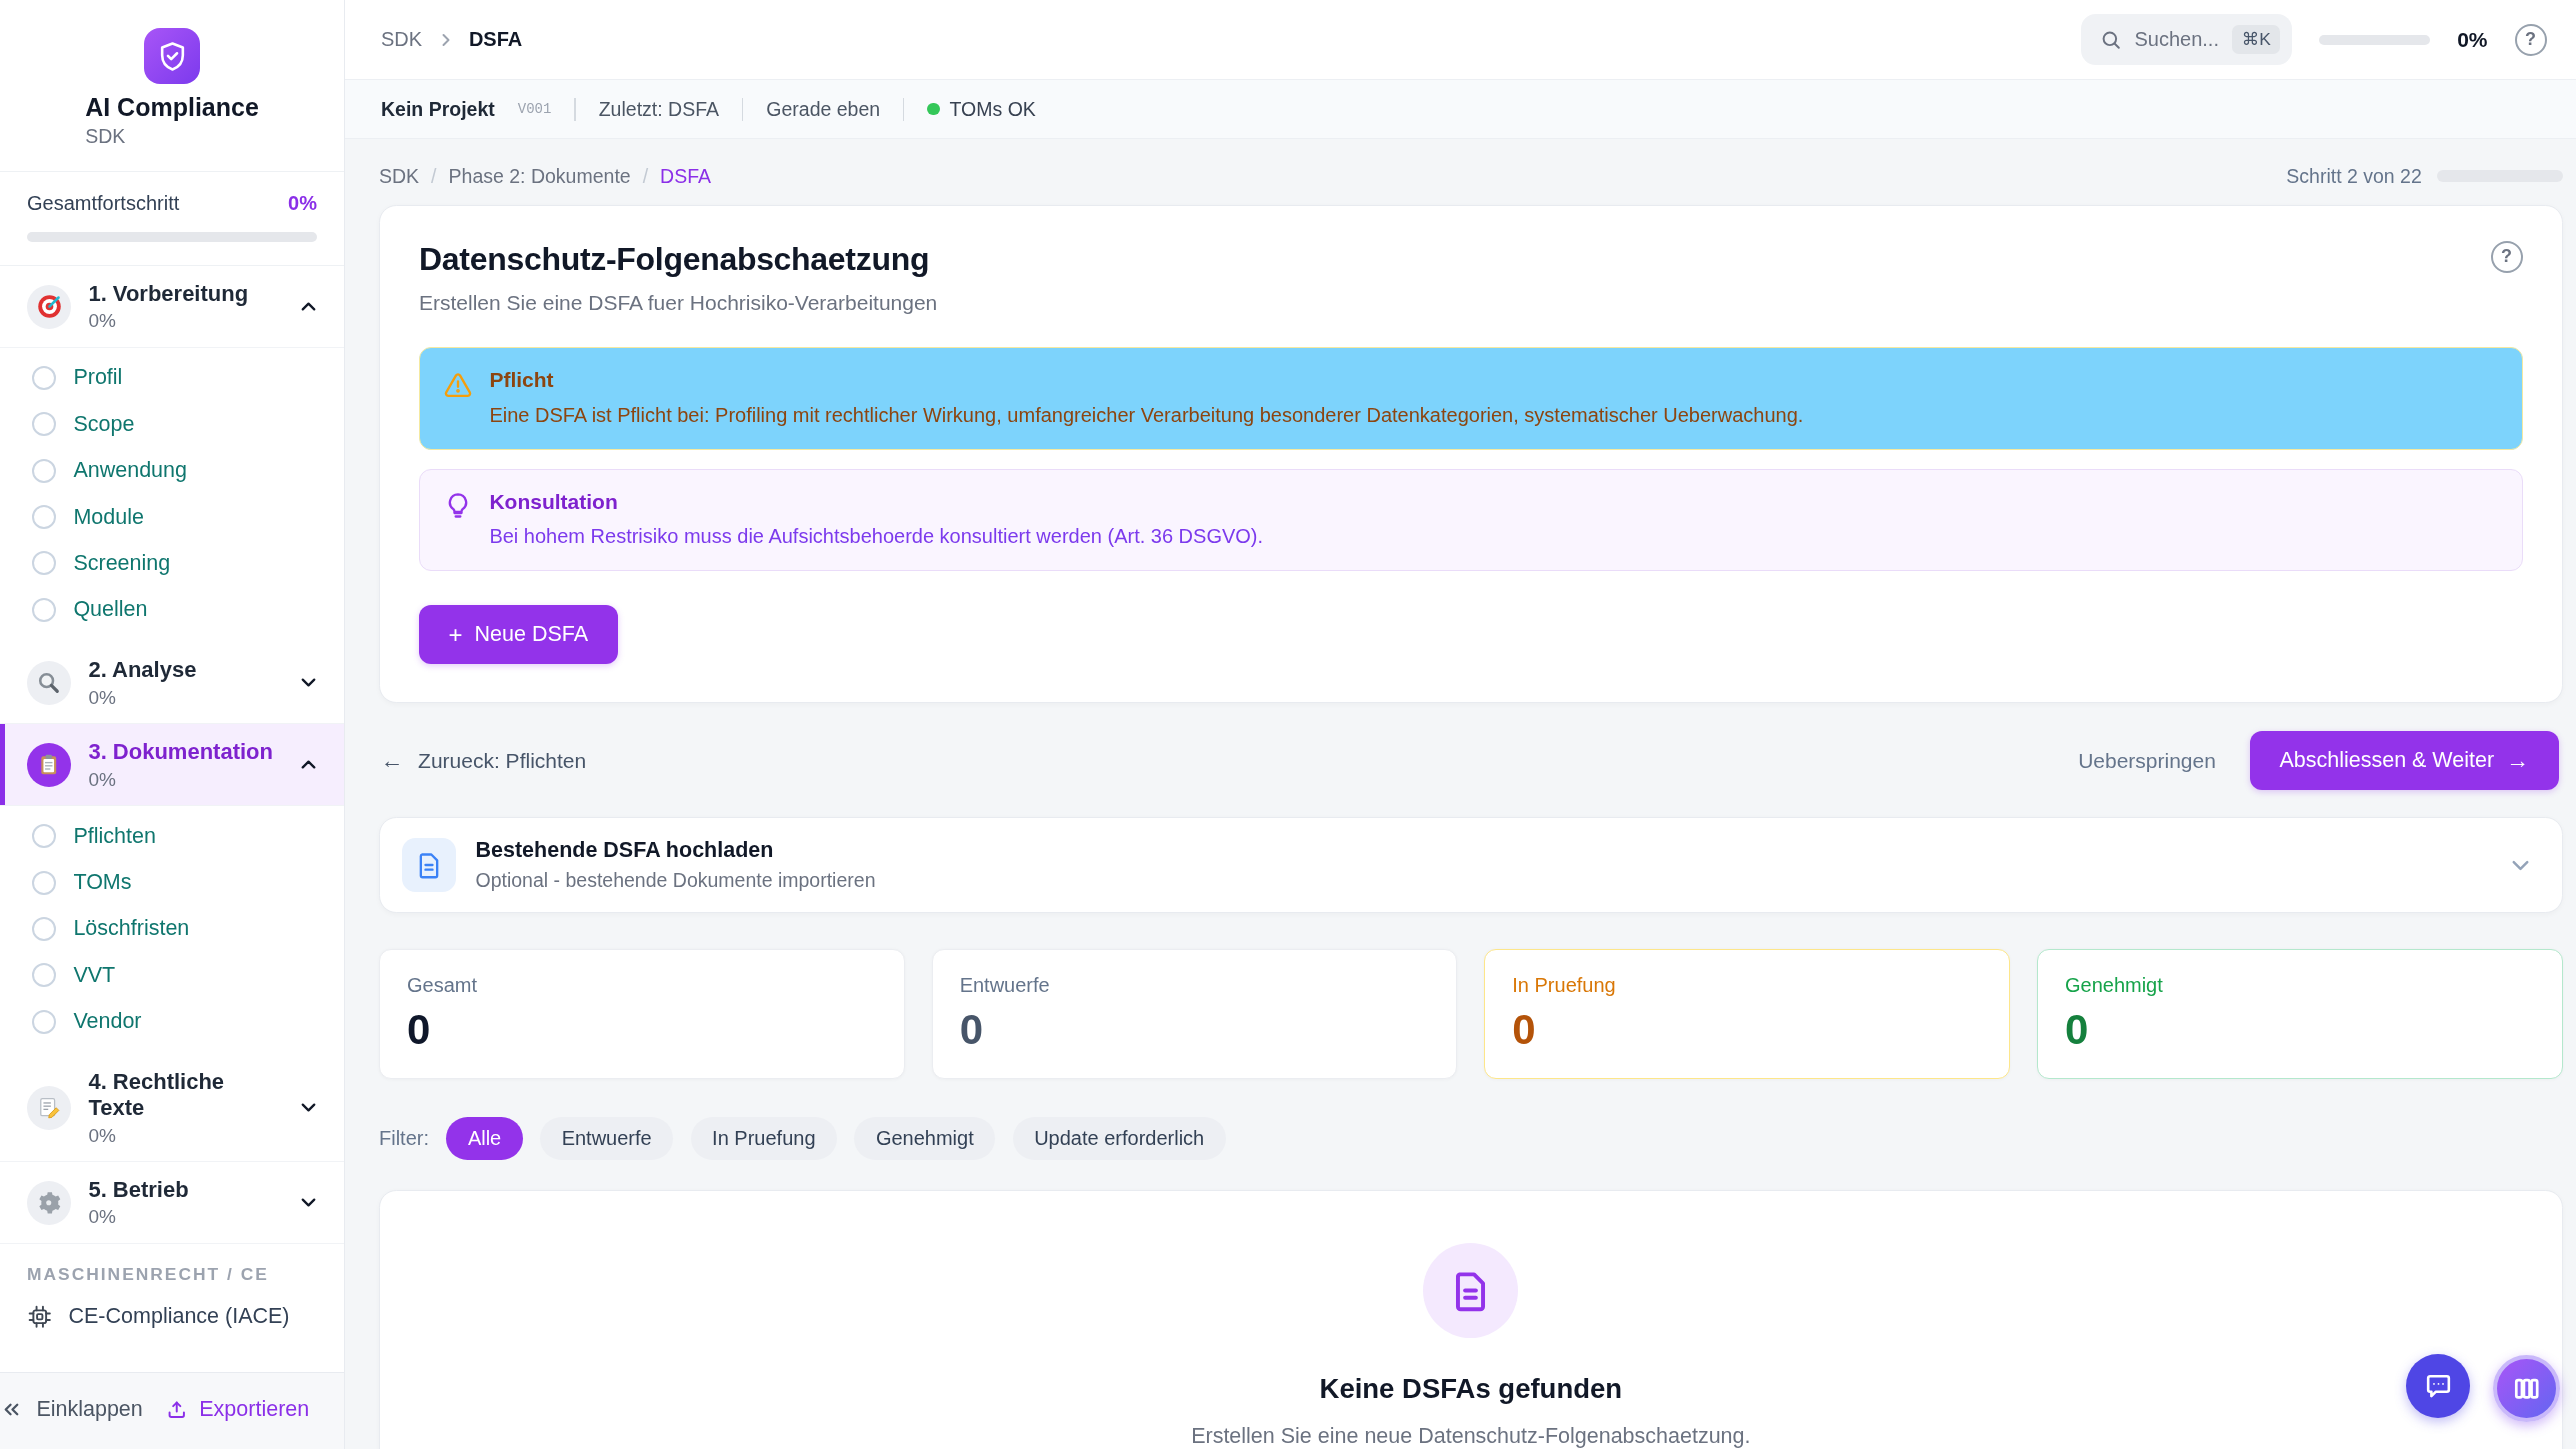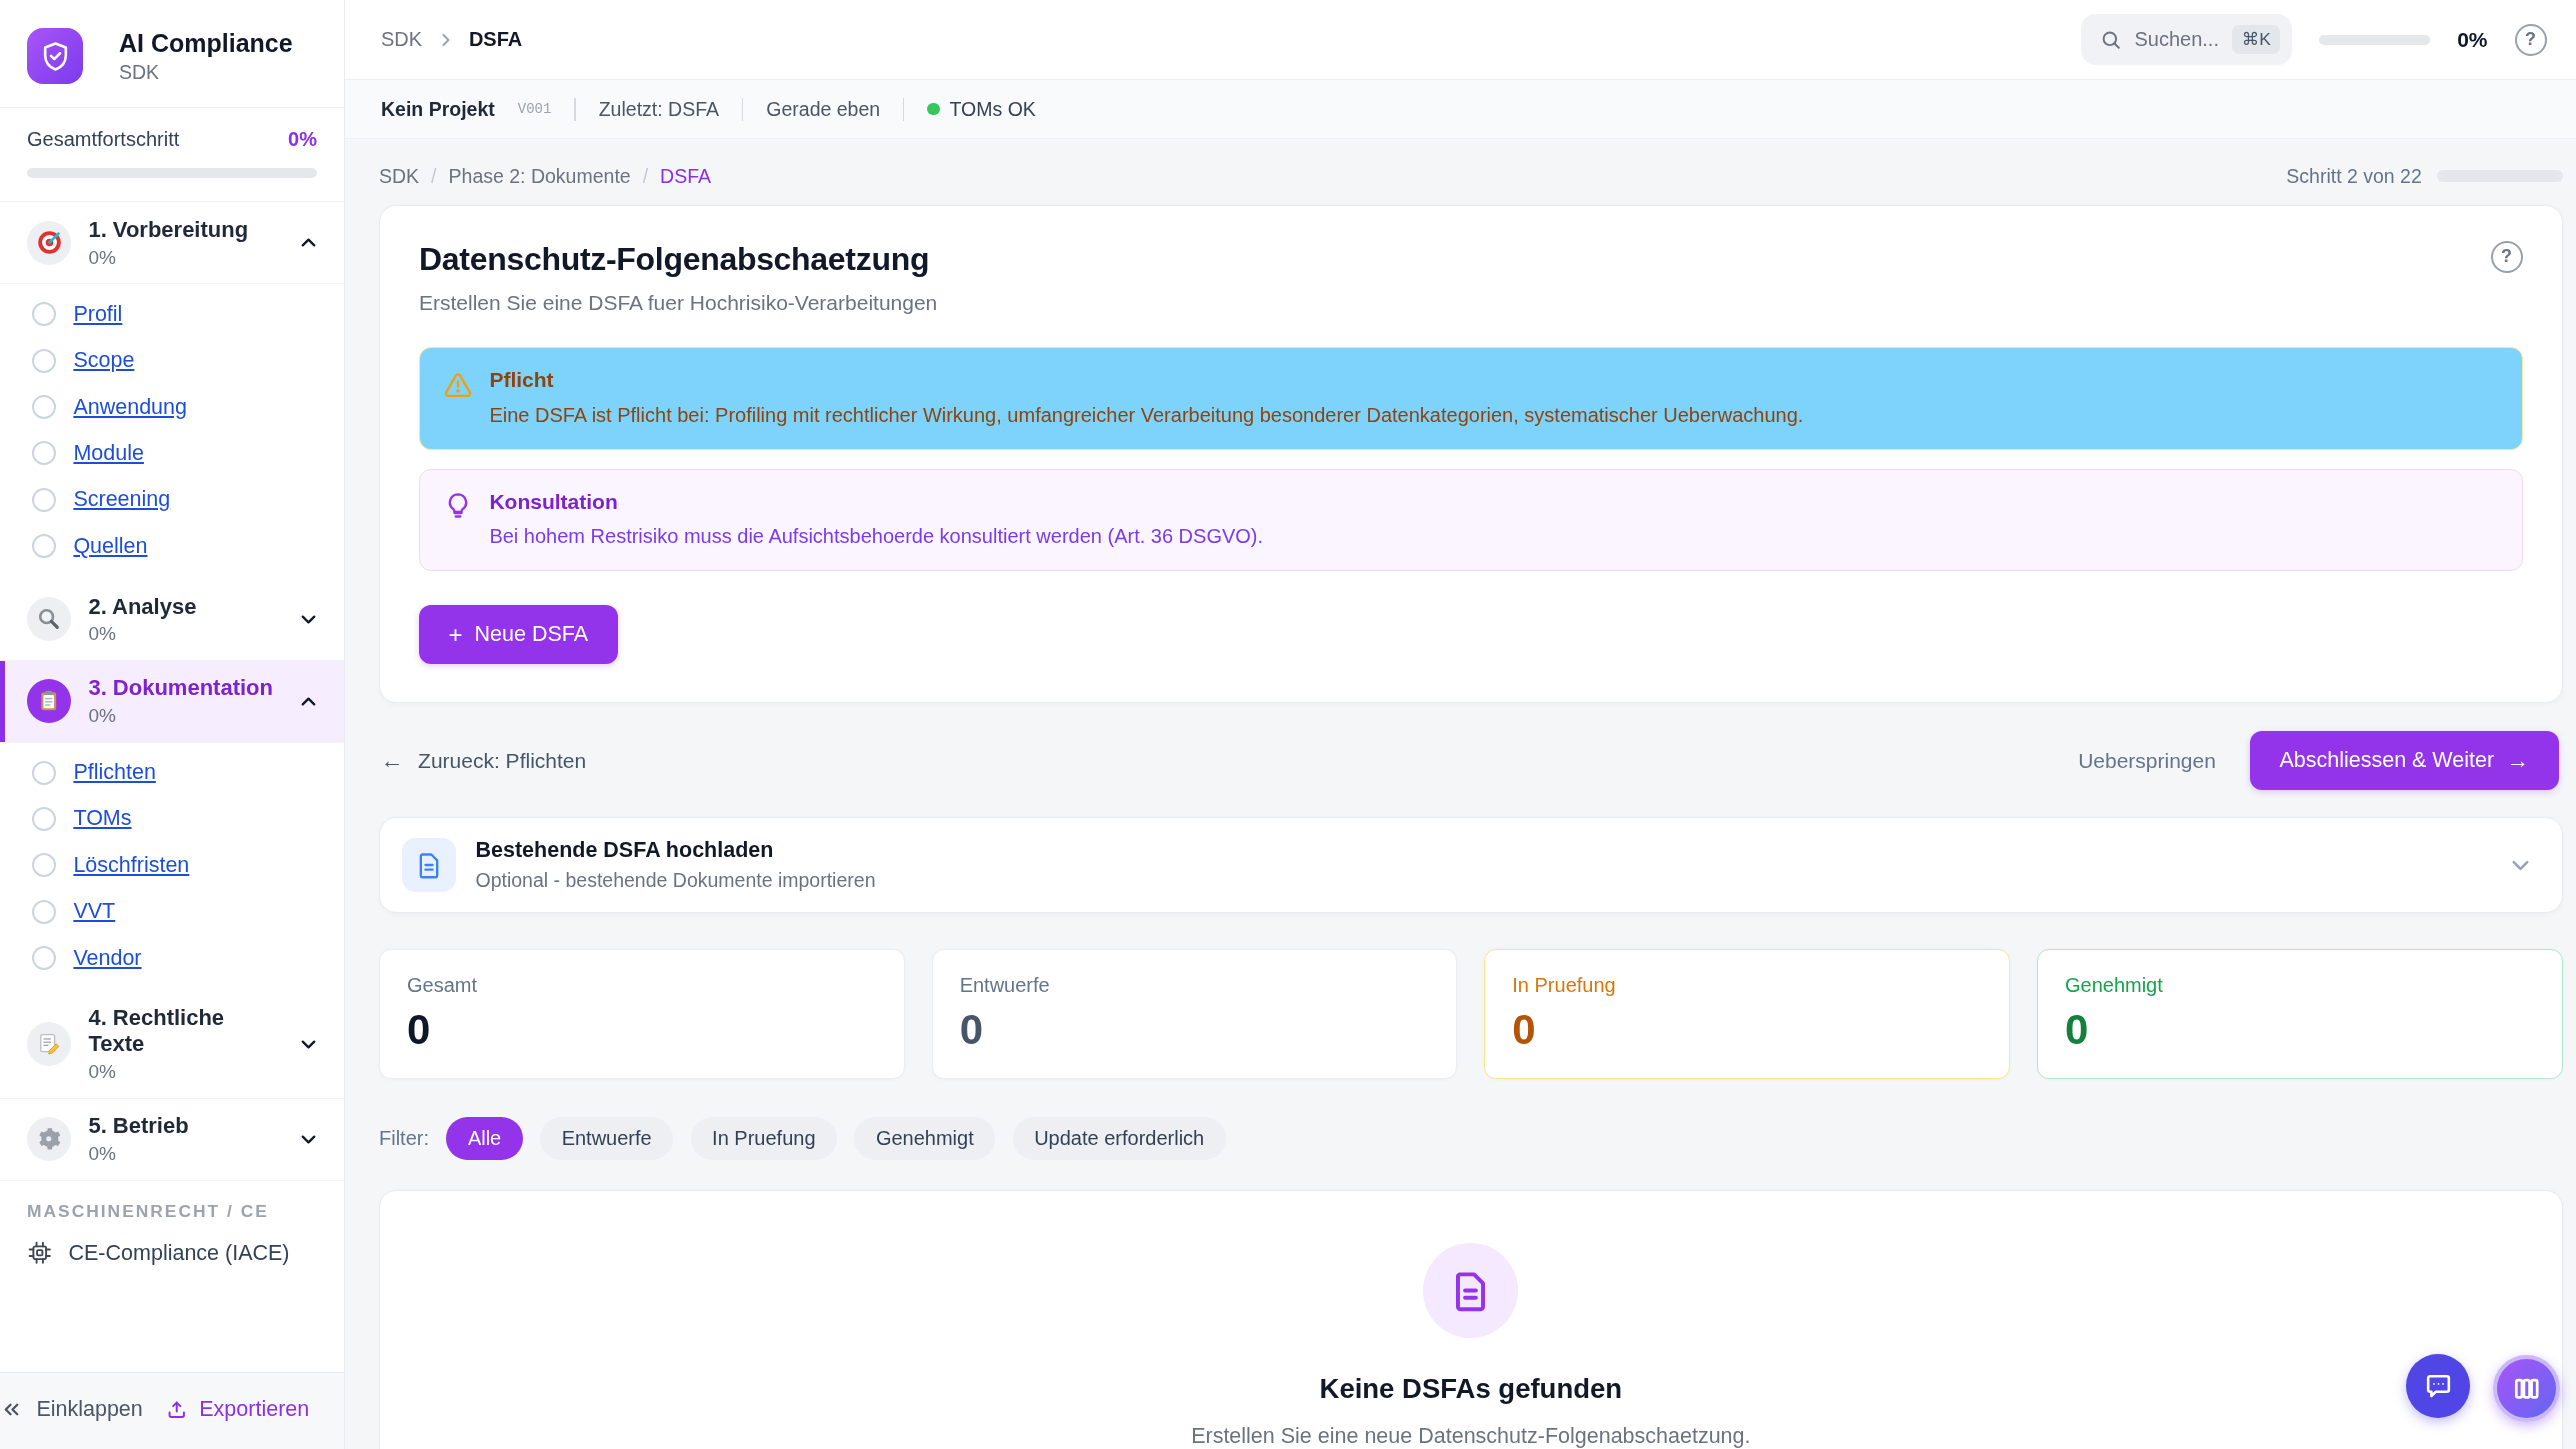--- a/index.html
+++ b/index.html
@@ -6,21 +6,21 @@
   html,body { width:2576px; height:1449px; overflow:hidden; }
   body {
     font-family:"Liberation Sans","DejaVu Sans",sans-serif;
     background:#f4f6f8; color:#1f2937; display:flex;
   }
   svg { display:block; }
 
   
   .sidebar { width:345px; min-width:345px; height:100%; background:#ffffff;
     border-right:1.3px solid #e8ebf0; display:flex; flex-direction:column; }
-  .sb-header { display:flex; align-items:center; gap:36px; padding:28px 27px 23px; }
+  .sb-header { display:flex; align-items:center; gap:8px; padding:28px 27px 23px;flex-direction:column; }
   .sb-logo { width:56px; height:56px; border-radius:16px; flex:none;
     background:linear-gradient(135deg,#a855f7 0%,#7c3aed 100%);
     display:flex; align-items:center; justify-content:center; }
   .sb-app-title { font-size:25px; font-weight:bold; color:#111827; line-height:1.2; }
   .sb-app-sub { font-size:19.5px; color:#6b7280; margin-top:2.7px; }
   .sb-progress { border-top:1.3px solid #eef1f4; padding:20px 27px 23px; }
   .sb-progress-row { display:flex; justify-content:space-between; align-items:center; }
   .sb-progress-label { font-size:20px; color:#334155; }
   .sb-progress-val { font-size:20px; font-weight:bold; color:#8b2fe8; }
   .sb-track { height:10px; background:#e5e7eb; border-radius:5.4px; margin-top:17.4px; }
@@ -34,21 +34,21 @@
     display:flex; align-items:center; justify-content:center; }
   .sec-ico.purple { background:#9333ea; }
   .sec-txt { flex:1; min-width:0; }
   .sec-title { display:block; font-size:22px; font-weight:bold; color:#1f2937; }
   .sec-head.active .sec-title { color:#7e22ce; }
   .sec-pct { display:block; font-size:19px; color:#6b7280; margin-top:3.4px; }
   .chev { color:#111827; flex:none; }
   .sec-items { padding:6.7px 0 9.4px; }
   .nav-item { display:flex; align-items:center; gap:17.4px; padding:10.7px 27px 10.7px 32px; cursor:pointer; }
   .radio { width:24px; height:24px; border-radius:50%; border:2.7px solid #cbd5e1; flex:none; background:#fff; }
-  .nav-item-label { font-size:21.5px; color:#1d4ed8;text-decoration:underline; }
+  .nav-item-label { font-size:21.5px; color:#0f766e; }
   .sb-group-label { padding:20px 27px 8px; font-size:17.4px; font-weight:bold;
     letter-spacing:2px; color:#9ca3af; }
   .sb-group-item { display:flex; align-items:center; gap:16px; padding:10.7px 27px 17.4px; cursor:pointer; }
   .sb-group-item-label { font-size:21.5px; color:#334155; }
   .sb-footer { margin-top:auto; background:#f7f8fa; border-top:1.3px solid #e8ebf0;
     padding:24px 0 27px; display:flex; flex-direction:row; align-items:center; gap:23px; }
   .sb-collapse { display:flex; align-items:center; gap:13.4px; font-size:21.5px; color:#4b5563; cursor:pointer; }
   .sb-export { display:flex; align-items:center; gap:12px; font-size:21.5px; color:#8b2fe8; cursor:pointer; }
 
   

